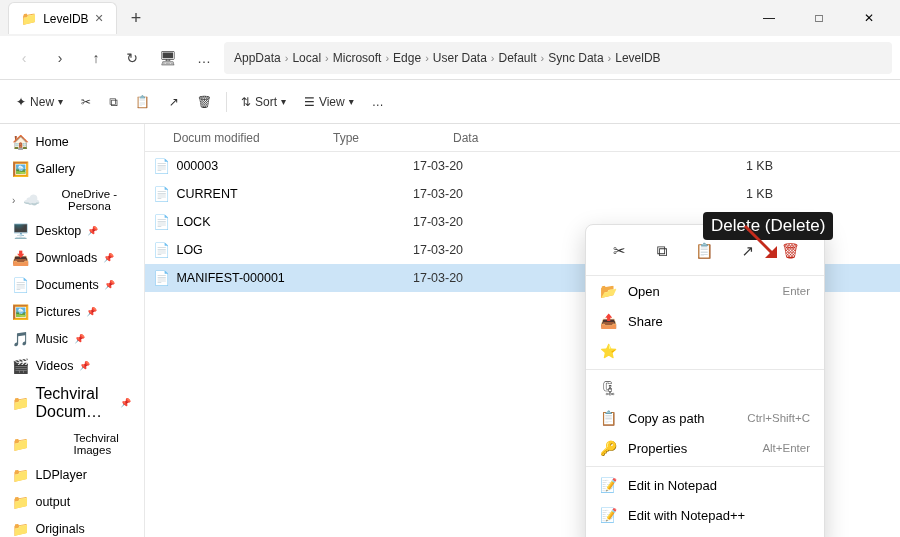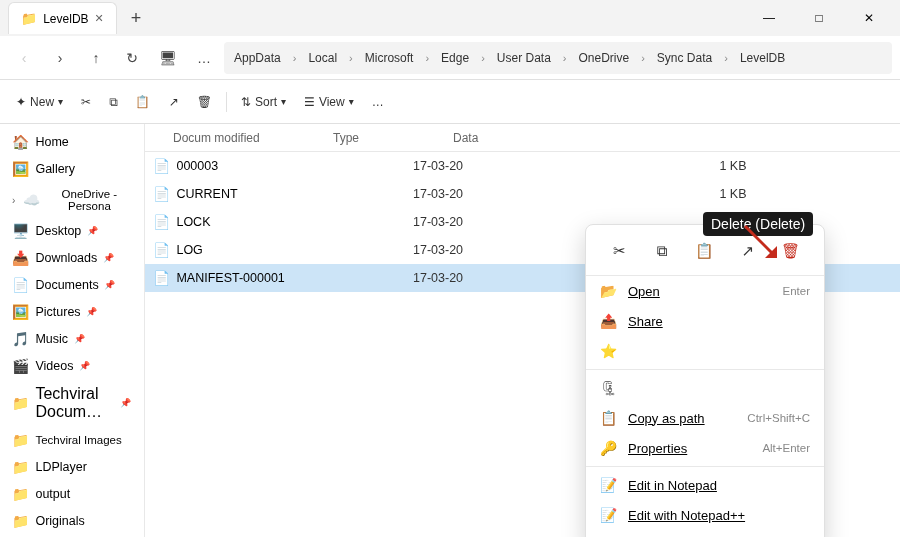--- a/index.html
+++ b/index.html
@@ -36,21 +36,21 @@
       gap: 4px;
     }
     .nav-btn {
       width: 32px; height: 32px; border: none; background: transparent;
       cursor: pointer; border-radius: 4px; font-size: 14px; color: #444;
       display: flex; align-items: center; justify-content: center;
     }
     .nav-btn.disabled { color: #ccc; cursor: default; }
     .breadcrumb {
       flex: 1; height: 32px; background: #f3f3f3; border-radius: 4px;
-      display: flex; align-items: center; padding: 0 10px; gap: 12px;
+      display: flex; align-items: center; padding: 0 10px; gap: 4px;
       font-size: 12px; color: #333;
     }
     .breadcrumb-sep { color: #888; font-size: 11px; }
 
     
     .toolbar {
       height: 44px;
       background: white;
       border-bottom: 1px solid #e0e0e0;
       display: flex;
@@ -113,21 +113,21 @@
       display: flex; align-items: center;
       height: 28px; padding: 0 8px;
       cursor: pointer; font-size: 12.5px;
     }
     .file-row:hover, .file-row.selected { background: #cce4f7; }
     .file-row.selected { background: #cce4f7; }
     .file-icon { font-size: 14px; margin-right: 6px; }
     .file-name { width: 260px; display: flex; align-items: center; }
     .file-date { width: 160px; color: #333; }
     .file-type { width: 120px; color: #333; }
-    .file-size { width: 80px; color: #333; text-align: center; }
+    .file-size { width: 80px; color: #333; text-align: right; }
 
     
     .context-menu {
       position: absolute;
       top: 100px;
       left: 440px;
       width: 240px;
       background: white;
       border: 1px solid #e0e0e0;
       border-radius: 8px;
@@ -144,32 +144,32 @@
       width: 32px; height: 32px; border: none; background: transparent;
       cursor: pointer; border-radius: 4px; font-size: 15px; color: #333;
       display: flex; align-items: center; justify-content: center;
     }
     .ctx-icon-btn.delete { color: #c42b1c; }
     .ctx-menu-item {
       display: flex; align-items: center; gap: 10px;
       padding: 7px 14px; cursor: pointer; font-size: 13px;
     }
     .ctx-menu-item .item-icon { font-size: 14px; color: #444; width: 18px; text-align: center; }
-    .ctx-menu-item .item-label { flex: 1; text-decoration: underline; }
+    .ctx-menu-item .item-label { flex: 1; }
     .ctx-menu-item .item-shortcut { font-size: 11.5px; color: #888; }
     .ctx-sep { height: 1px; background: #e8e8e8; margin: 3px 0; }
 
     
     .tooltip {
       position: absolute;
       top: 88px;
       left: 558px;
       background: #1a1a1a;
       color: white;
-      font-size: 14px;
+      font-size: 17px;
       padding: 4px 8px;
       border-radius: 4px;
       pointer-events: none;
       z-index: 1001;
       white-space: nowrap;
     }
     
     .arrow-img {
       position: absolute;
       top: 92px;
@@ -207,21 +207,21 @@
     <span>AppData</span>
     <span class="breadcrumb-sep">›</span>
     <span>Local</span>
     <span class="breadcrumb-sep">›</span>
     <span>Microsoft</span>
     <span class="breadcrumb-sep">›</span>
     <span>Edge</span>
     <span class="breadcrumb-sep">›</span>
     <span>User Data</span>
     <span class="breadcrumb-sep">›</span>
-    <span>OneDrive</span>
+    <span>Default</span>
     <span class="breadcrumb-sep">›</span>
     <span>Sync Data</span>
     <span class="breadcrumb-sep">›</span>
     <span>LevelDB</span>
   </div>
 </div>
 
 <div class="toolbar">
   <button class="toolbar-btn">
     <span>✦</span>
@@ -293,21 +293,21 @@
       <span>Videos</span>
       <span class="pin-icon">📌</span>
     </div>
     <div class="sidebar-item pinned">
       <span class="icon">📁</span>
       <span style="font-size:16px;">Techviral Docum…</span>
       <span class="pin-icon">📌</span>
     </div>
     <div class="sidebar-item">
       <span class="icon">📁</span>
-      <span style="font-size:11.5px;">Techviral Images</span>
+      <span style="font-size:11.5px;margin-left:38px;">Techviral Images</span>
     </div>
     <div class="sidebar-item">
       <span class="icon">📁</span>
       <span>LDPlayer</span>
     </div>
     <div class="sidebar-item">
       <span class="icon">📁</span>
       <span>output</span>
     </div>
     <div class="sidebar-item">

